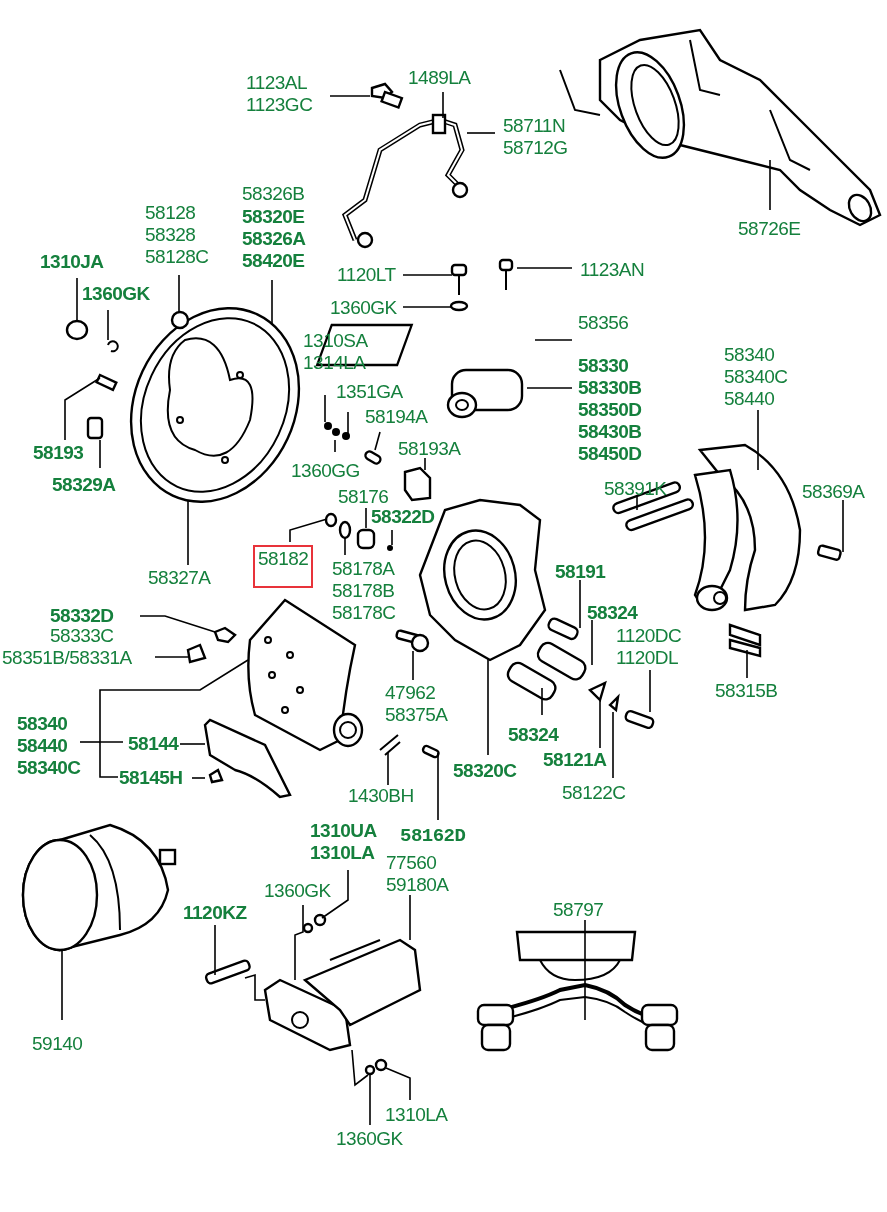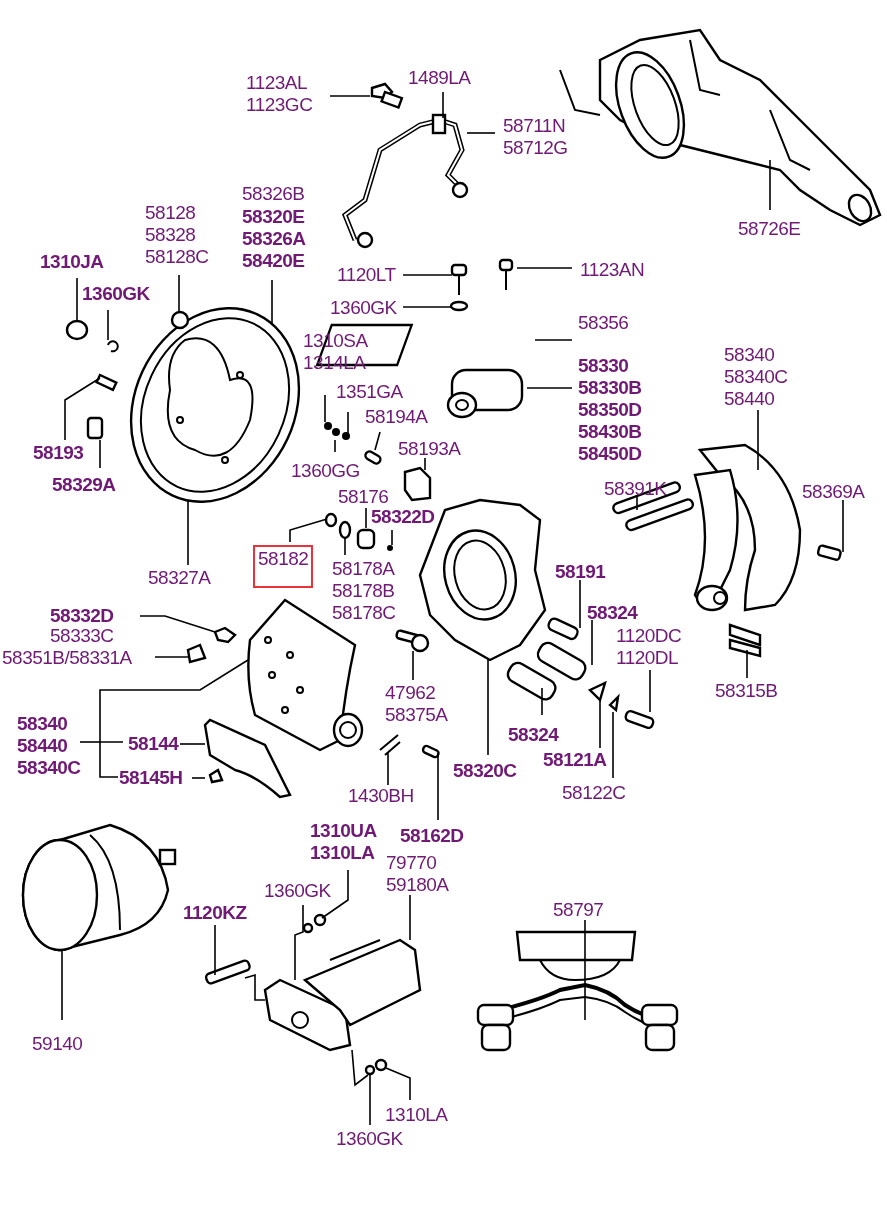--- a/index.html
+++ b/index.html
@@ -1,17 +1,17 @@
 <!DOCTYPE html>
 <html><head>
 <meta charset="utf-8">
 <style>
   html,body{margin:0;padding:0;background:#ffffff;}
   #canvas{position:relative;width:887px;height:1212px;background:#fff;overflow:hidden;
-    font-family:"Liberation Sans","DejaVu Sans",sans-serif;color:#701a75;}
+    font-family:"Liberation Sans","DejaVu Sans",sans-serif;color:#15803d;}
   svg#art{position:absolute;left:0;top:0;width:887px;height:1212px;}
   .lbl{position:absolute;font-size:19px;line-height:22px;white-space:nowrap;letter-spacing:-0.5px;cursor:pointer;}
   .lbl.b{font-weight:bold;}
   .lbl span{display:block;}
   .hl{outline:2px solid #e8333a;padding:1px 3px 16px 3px;font-weight:normal;}
   .s{stroke:#000;fill:none;stroke-width:2;}
   .sf{stroke:#000;fill:#fff;stroke-width:2.4;}
   .dk{fill:#000;}
   .leader{stroke:#000;stroke-width:1.6;fill:none;}
 </style>
@@ -365,29 +365,29 @@
 </div>
 <div class="lbl b" style="left:543px;top:749px;">
   <span>58121A</span>
 </div>
 <div class="lbl" style="left:562px;top:782px;">
   <span>58122C</span>
 </div>
 <div class="lbl" style="left:348px;top:785px;">
   <span>1430BH</span>
 </div>
-<div class="lbl b" style="left:400px;top:825px;">
+<div class="lbl b" style="left:400px;top:825px;font-family:Liberation Mono, monospace;">
   <span>58162D</span>
 </div>
 <div class="lbl b" style="left:310px;top:820px;">
   <span>1310UA</span>
   <span>1310LA</span>
 </div>
 <div class="lbl" style="left:386px;top:852px;">
-  <span>79770</span>
+  <span>77560</span>
   <span>59180A</span>
 </div>
 <div class="lbl" style="left:264px;top:880px;">
   <span>1360GK</span>
 </div>
 <div class="lbl b" style="left:183px;top:902px;">
   <span>1120KZ</span>
 </div>
 <div class="lbl" style="left:32px;top:1033px;">
   <span>59140</span>

